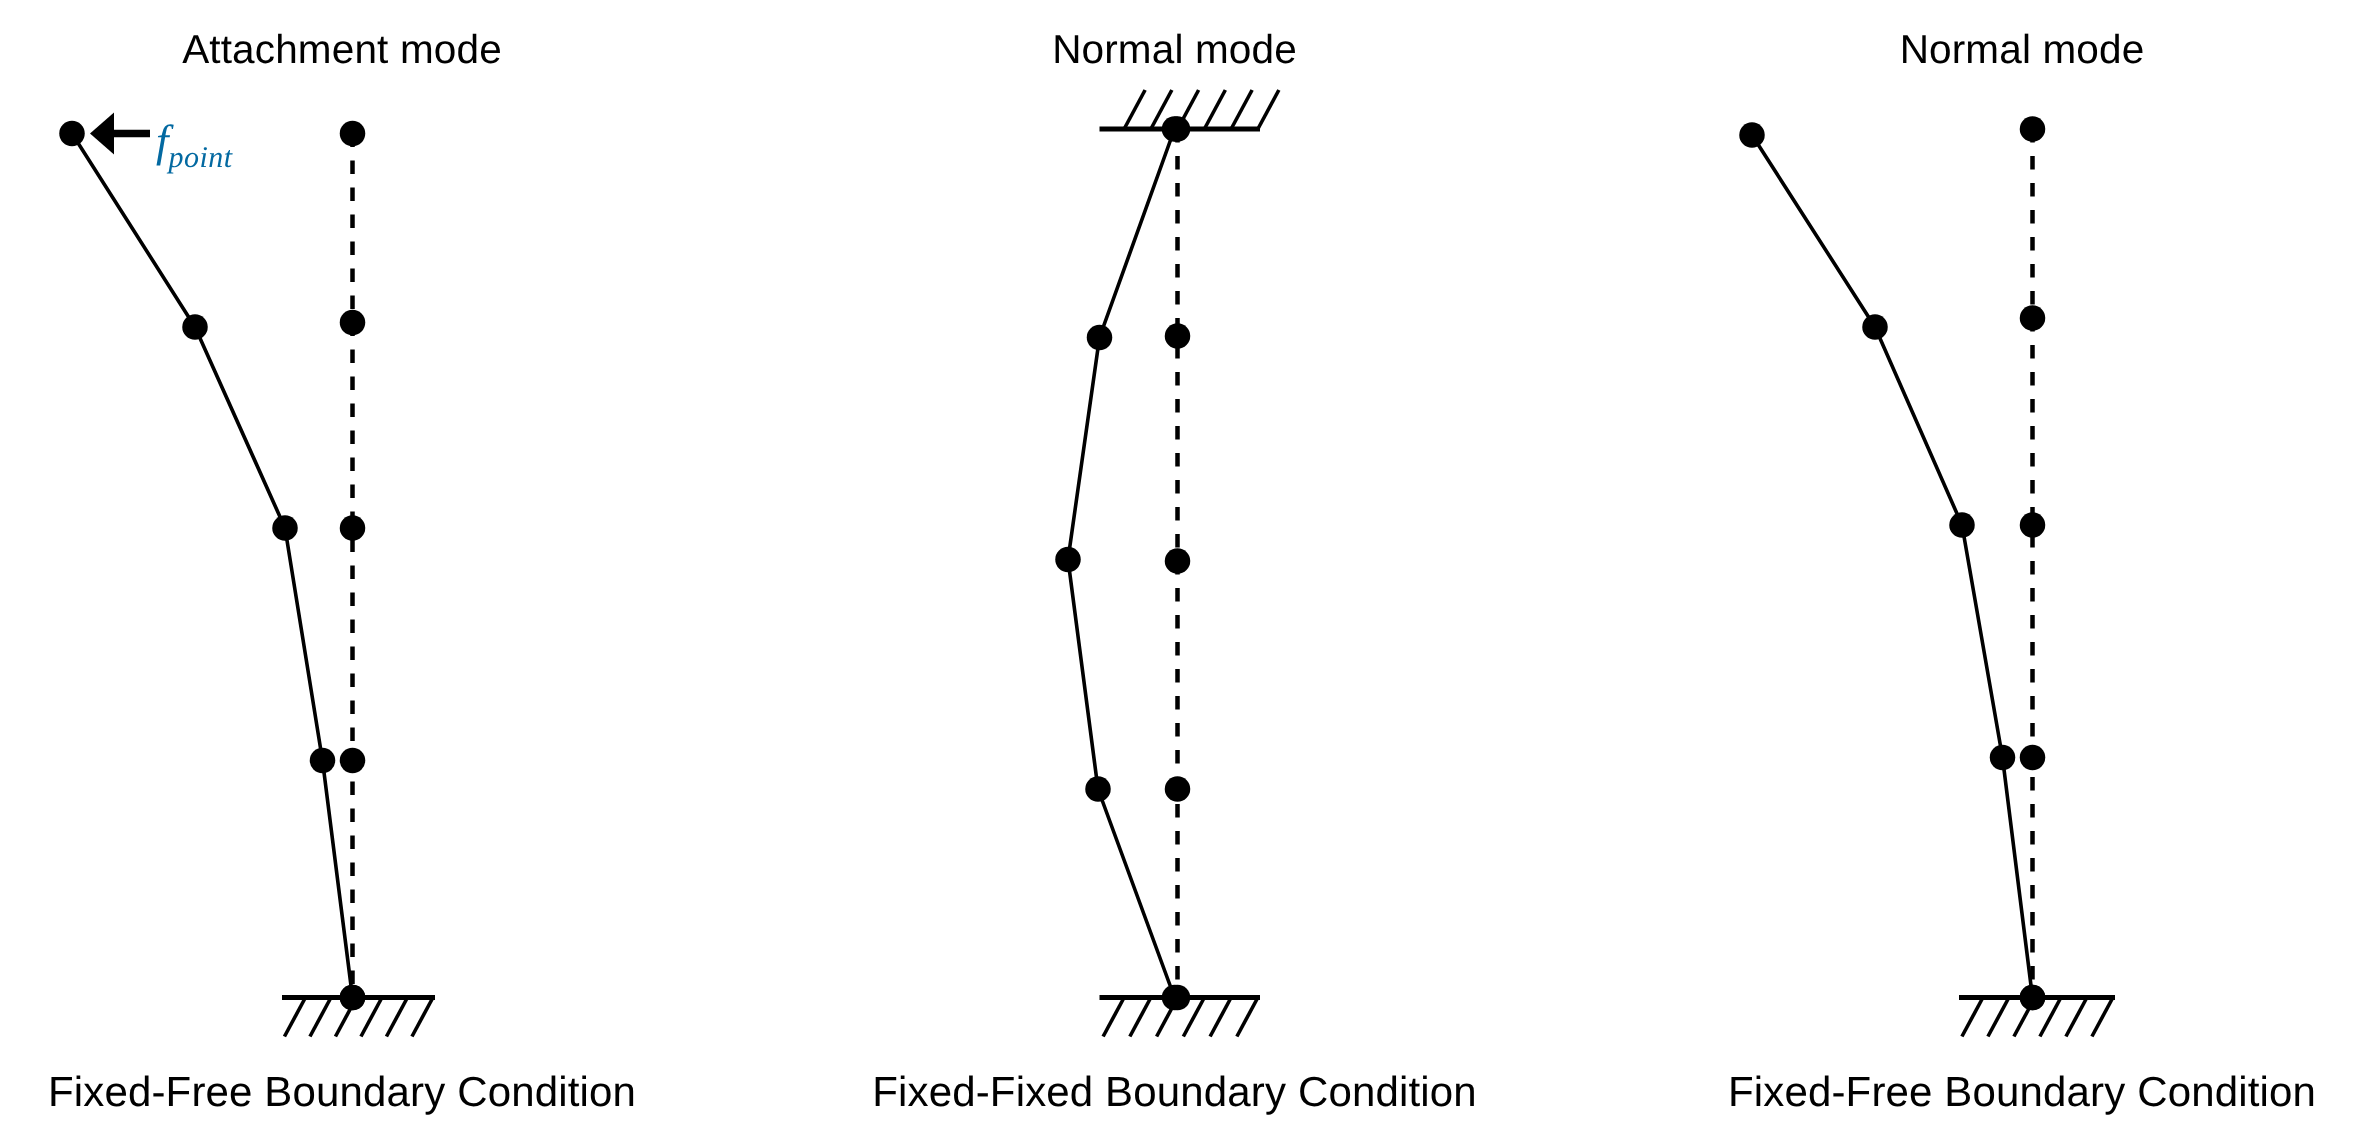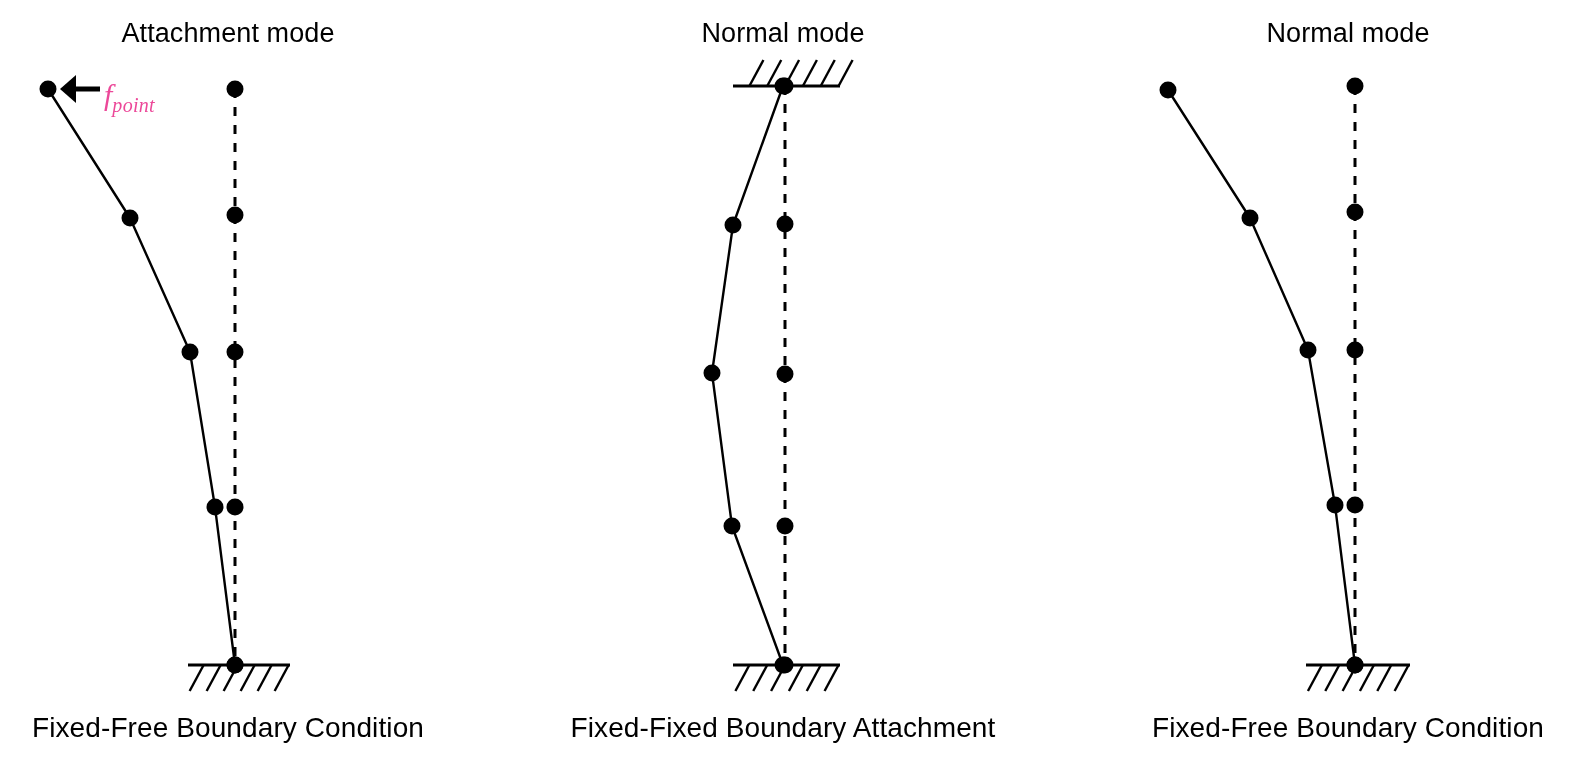--- a/index.html
+++ b/index.html
@@ -46,21 +46,21 @@
     font-weight: 400;
     color: #000000;
     white-space: nowrap;
     letter-spacing: 0.1px;
   }
   .force-label {
     position: absolute;
     font-family: "Liberation Serif", serif;
     font-style: italic;
     font-size: 30px;
-    color: #ec4899;
+    color: #0369a1;
     white-space: nowrap;
   }
   .force-label .sub {
     font-size: 20px;
     vertical-align: -0.35em;
     font-style: italic;
     letter-spacing: 0.3px;
   }
 </style>
 </head>
@@ -149,17 +149,17 @@
         <circle cx="1308" cy="350" r="8.5" fill="#000000"></circle>
         <circle cx="1335" cy="505" r="8.5" fill="#000000"></circle>
         <circle cx="1355" cy="665" r="8.5" fill="#000000"></circle>
       </g>
     </svg>
   <div id="overlay-text">
       <div class="panel-title" style="left: -72px; top: 18px; width: 600px;">Attachment mode</div>
       <div class="panel-caption" style="left: -92px; top: 712px; width: 640px;">Fixed-Free Boundary Condition</div>
       <div class="force-label" style="left: 104px; top: 78px;"><span>f</span><span class="sub">point</span></div>
       <div class="panel-title" style="left: 483px; top: 18px; width: 600px;">Normal mode</div>
-      <div class="panel-caption" style="left: 463px; top: 712px; width: 640px;">Fixed-Fixed Boundary Attachment</div>
+      <div class="panel-caption" style="left: 463px; top: 712px; width: 640px;">Fixed-Fixed Boundary Condition</div>
       <div class="panel-title" style="left: 1048px; top: 18px; width: 600px;">Normal mode</div>
       <div class="panel-caption" style="left: 1028px; top: 712px; width: 640px;">Fixed-Free Boundary Condition</div>
     </div>
 </div>
 
 </body></html>

